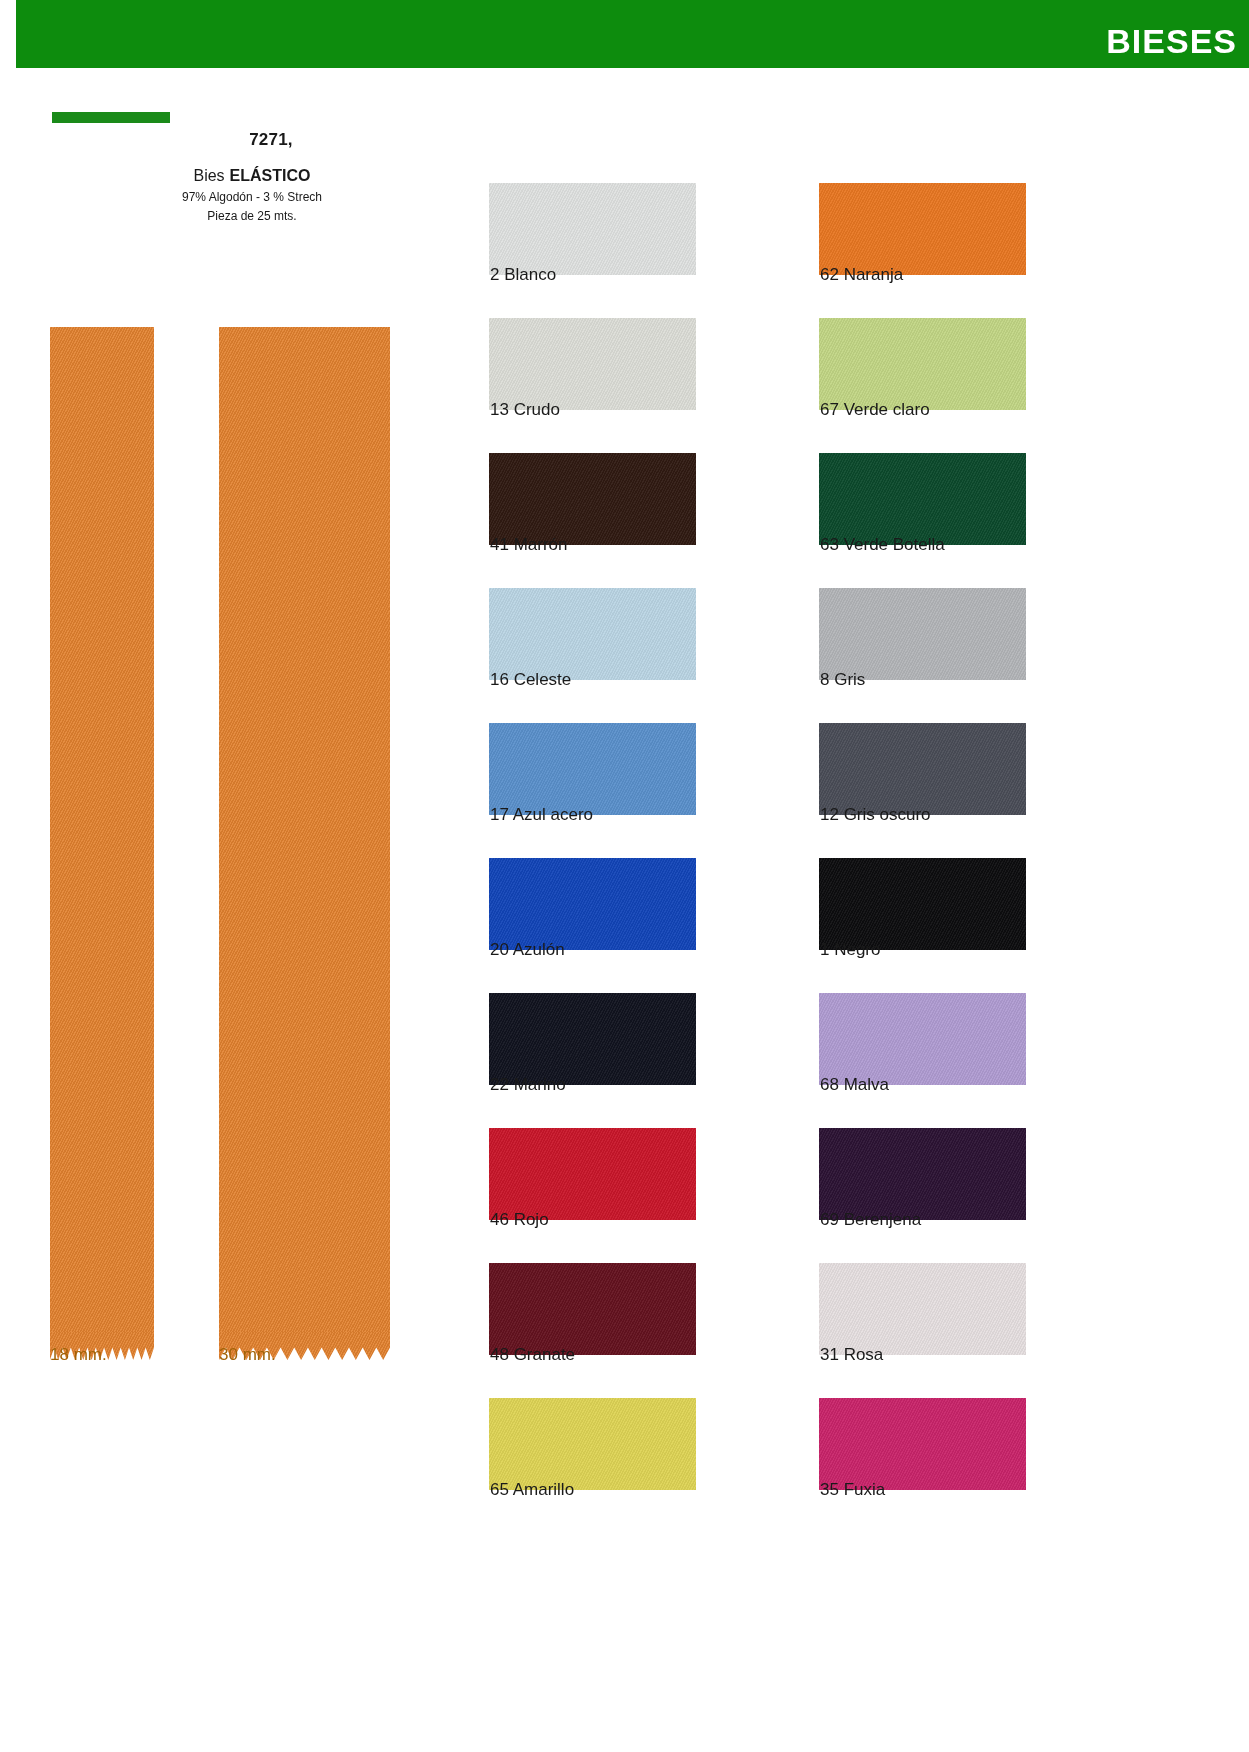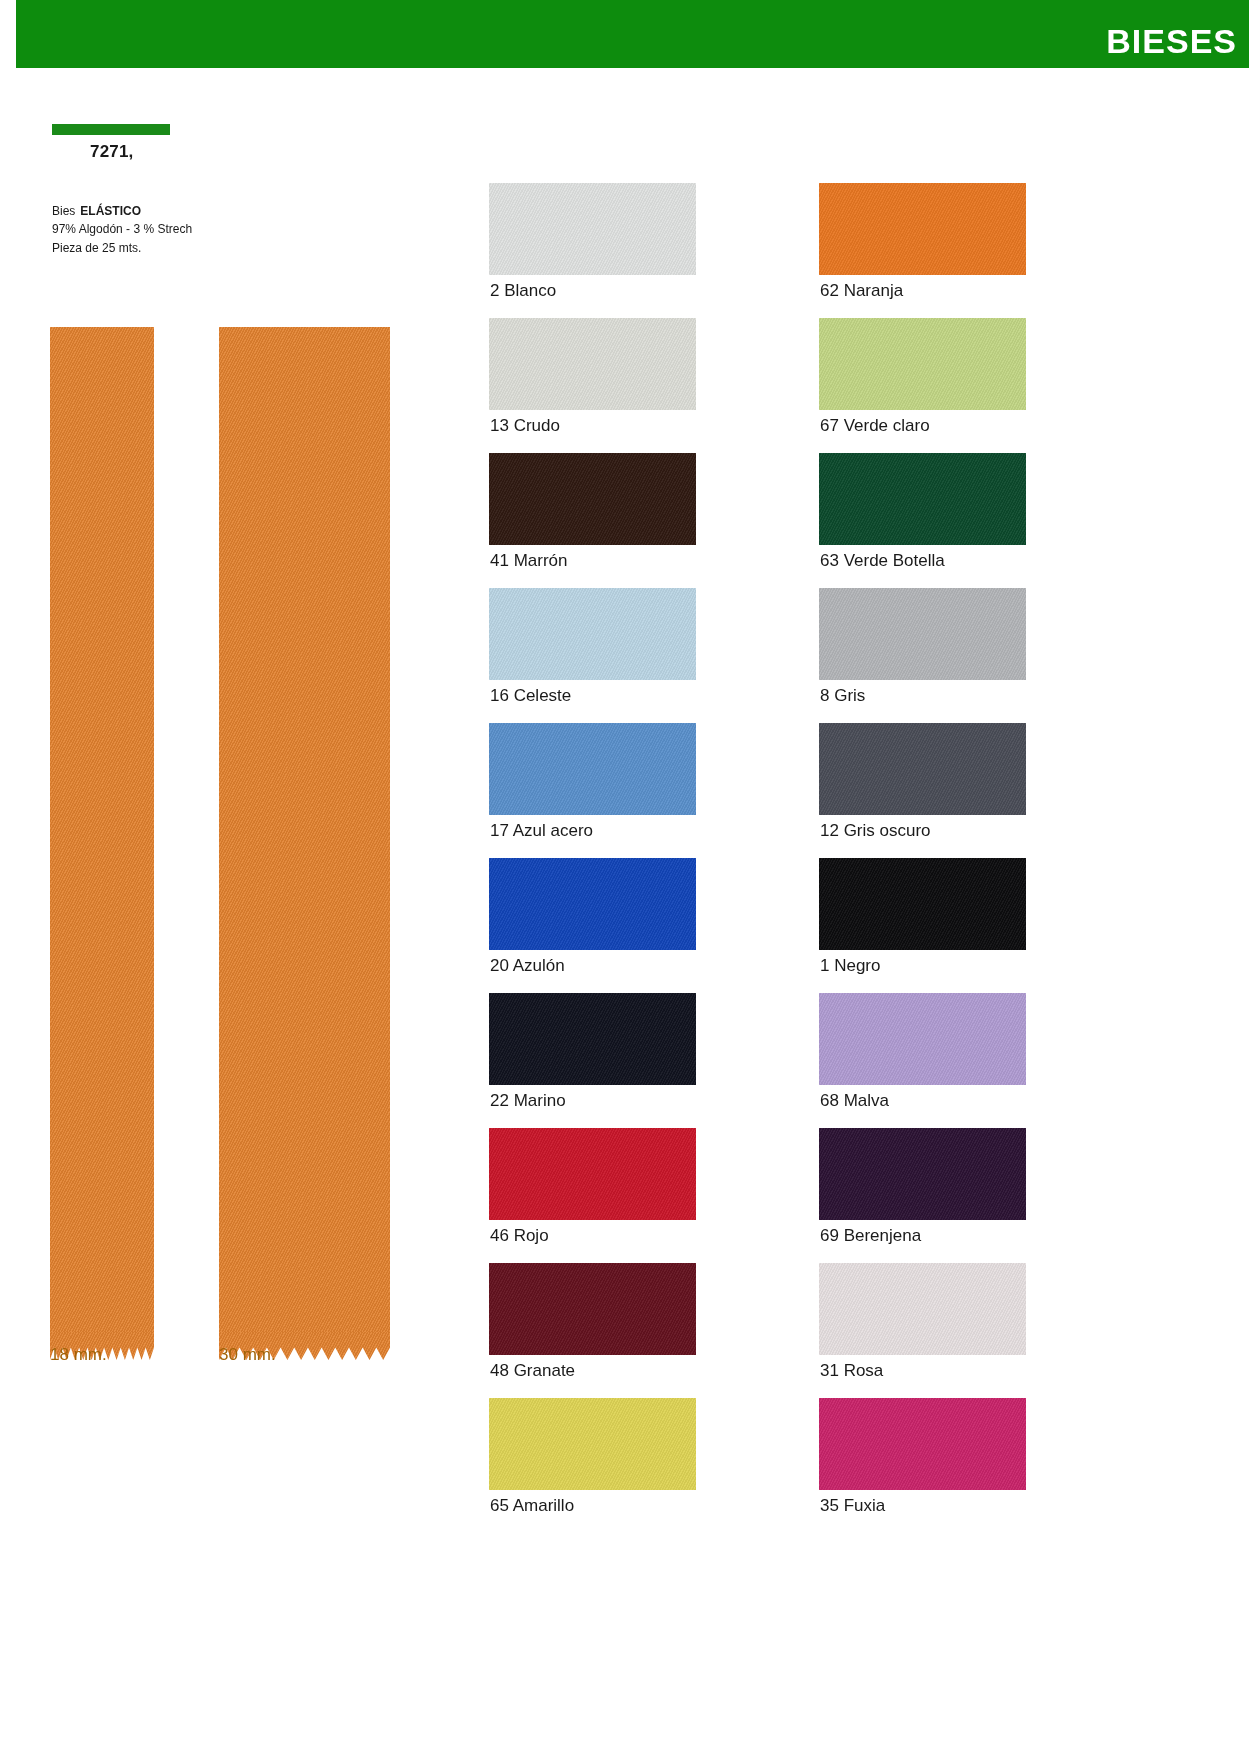--- a/index.html
+++ b/index.html
@@ -35,39 +35,40 @@
     letter-spacing: 1px;
     color: #ffffff;
     font-family: "Liberation Sans", sans-serif;
     white-space: nowrap;
   }
 
   
   .product-info {
     position: absolute;
     left: 52px;
-    top: 124px;
+    top: 112px;
     width: 400px;
+    text-align: center;
   }
   .green-rule {
     width: 118px;
     height: 11px;
     background: #1a8a19;
     margin: 0 0 4px 0;
   }
   .product-code {
     font-size: 17px;
     font-weight: bold;
     margin-left: 38px;
     line-height: 1.5;
     letter-spacing: 0.2px;
   }
   .product-type {
-    font-size: 12px;
-    margin-top: 37px;
+    font-size: 16px;
+    margin-top: 11px;
     line-height: 1.55;
   }
   .product-type .strong {
     font-weight: bold;
     margin-left: 5px;
   }
   .product-comp,
   .product-piece {
     font-size: 12px;
     line-height: 1.55;
@@ -171,21 +172,21 @@
     background-image:
       repeating-linear-gradient(118deg,
         rgba(255,255,255,0.055) 0px,
         rgba(255,255,255,0.055) 1px,
         rgba(0,0,0,0.05) 1px,
         rgba(0,0,0,0.05) 2.4px);
   }
   .swatch-label {
     position: absolute;
     left: 1px;
-    top: 98px;
+    top: 82px;
     font-size: 17px;
     color: #1a1a1a;
     white-space: nowrap;
   }
 </style>
 </head>
 <body>
 
 <div class="header-band" style="background-color: rgb(13, 140, 13);">
   <div class="header-title">BIESES</div>

